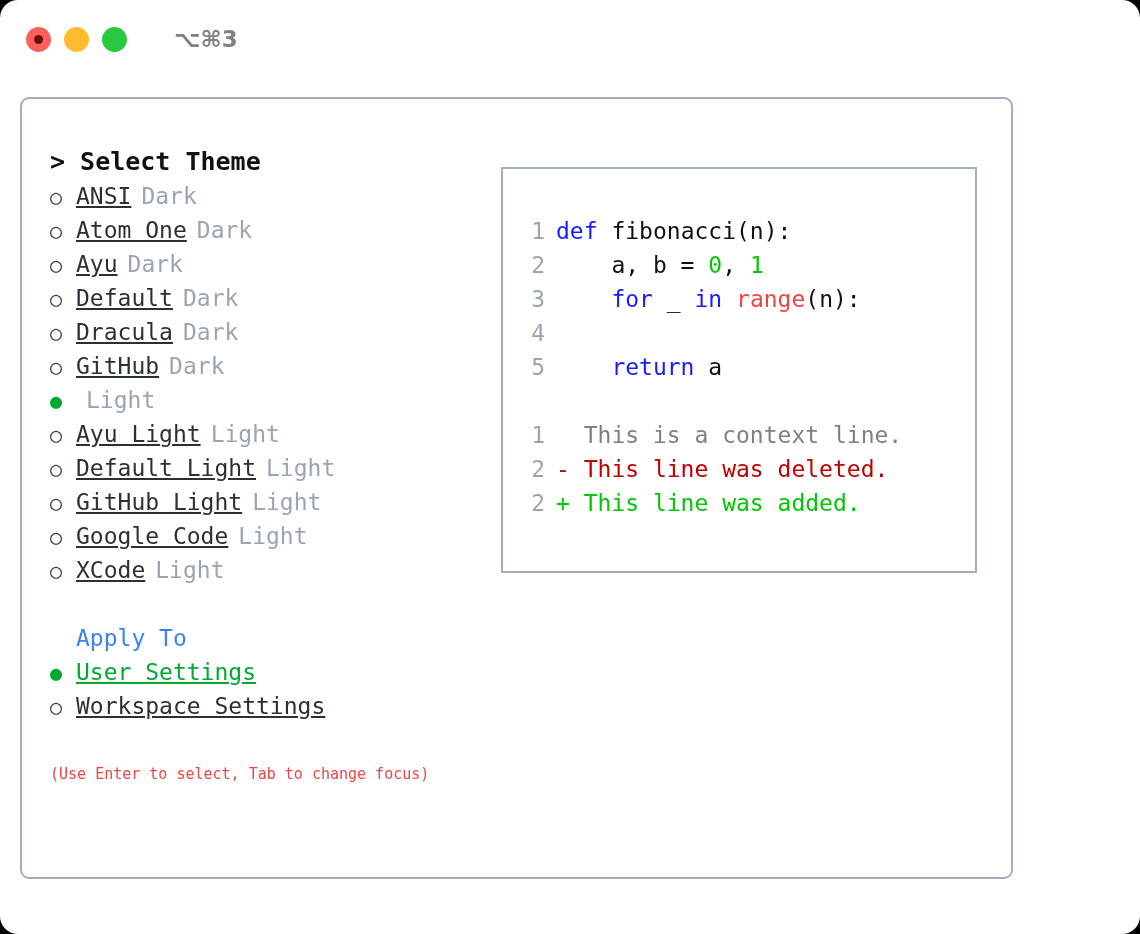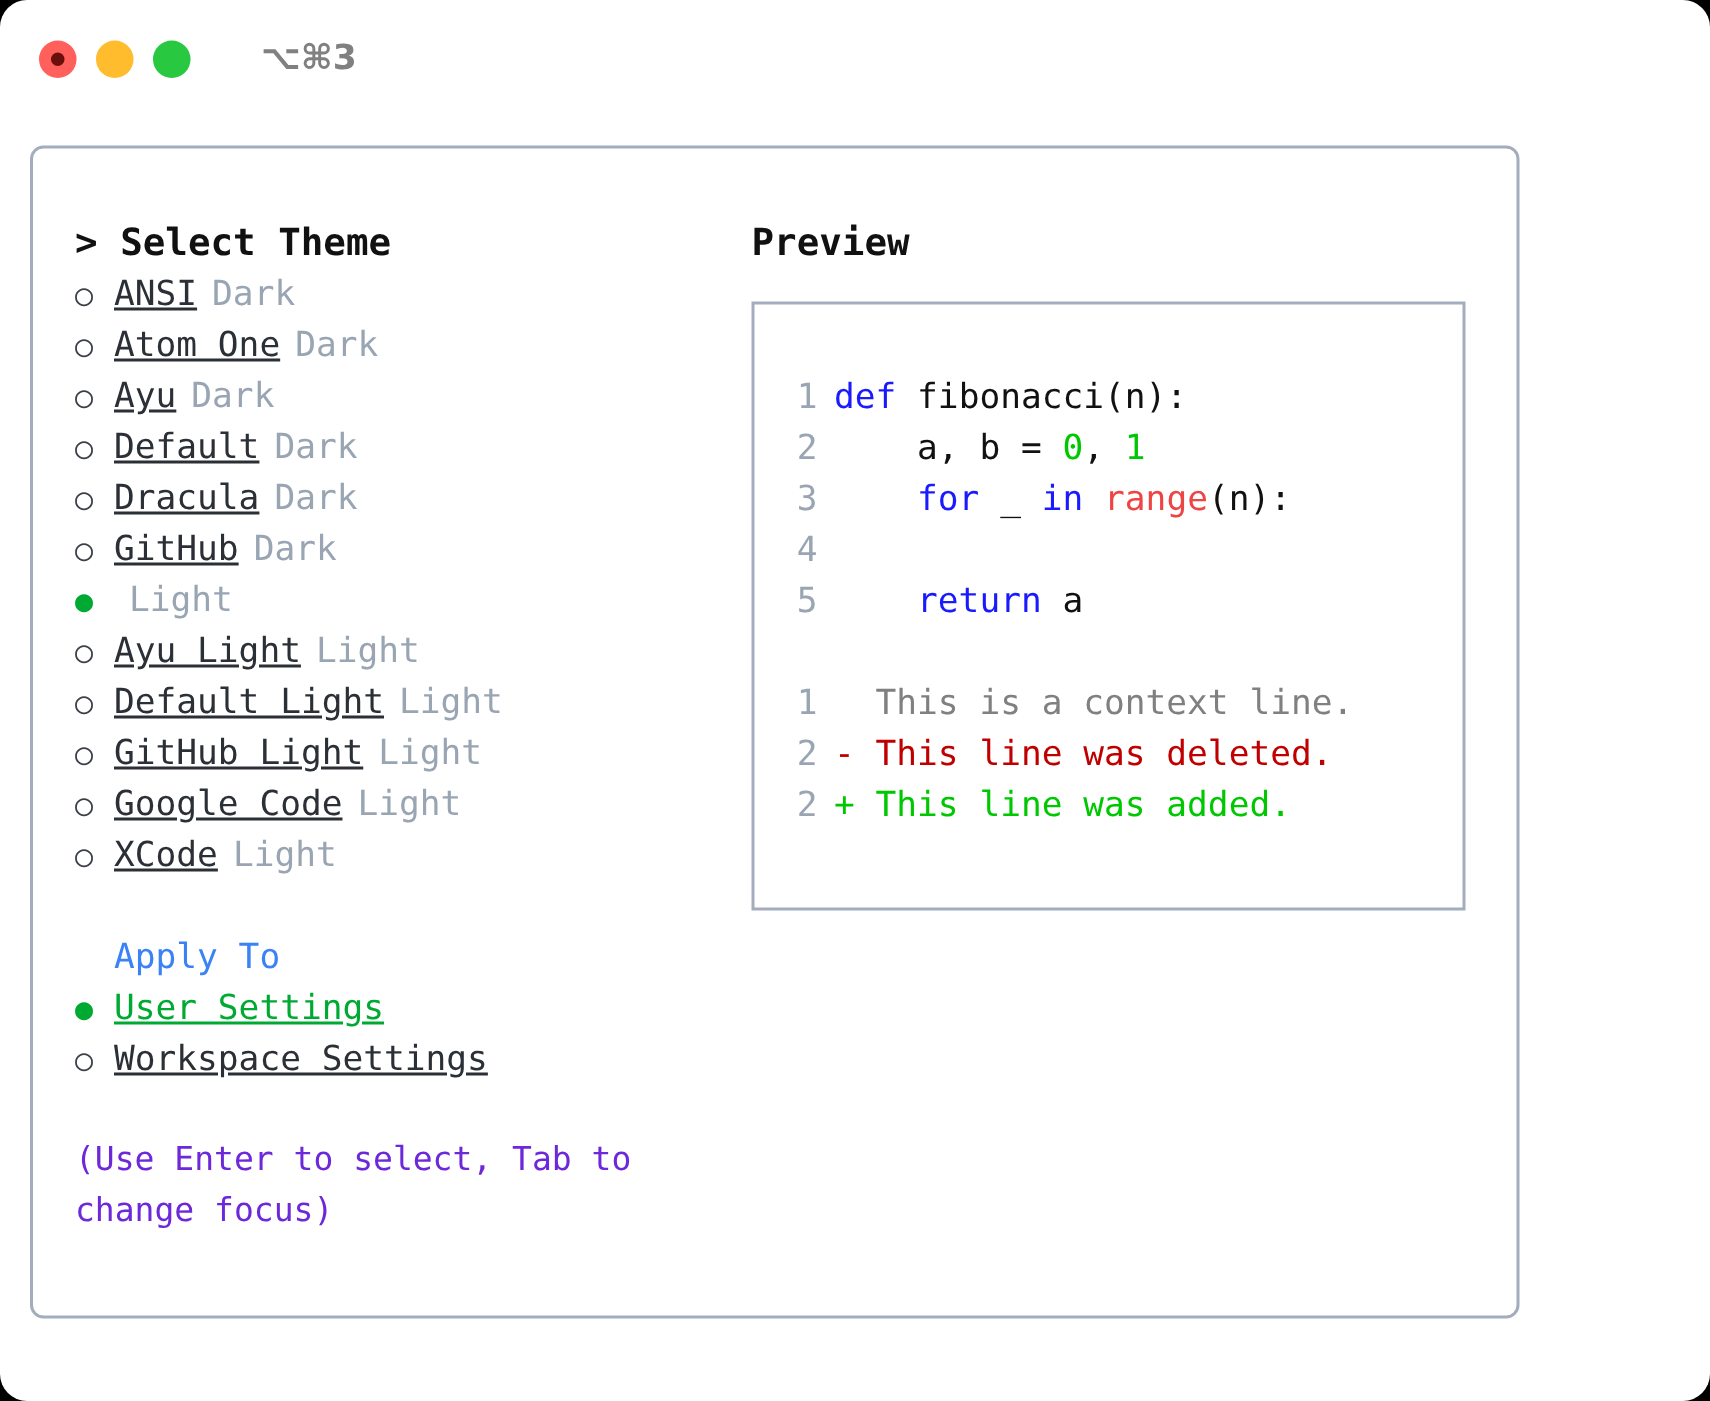--- a/index.html
+++ b/index.html
@@ -153,22 +153,22 @@
     font-size: 23px;
     color: #3b82f6;
     line-height: 34px;
     height: 34px;
     padding-left: 26px;
     white-space: pre;
   }
 
   .hint {
     margin-top: 34px;
-    font-size: 22px;
-    color: #6d28d9;
+    font-size: 15px;
+    color: #ef4444;
     line-height: 34px;
     width: 410px;
     white-space: pre-wrap;
   }
 
   
   .right-pane {
     position: absolute;
     left: 479px;
     top: 46px;
@@ -269,21 +269,20 @@
 
         <div class="option-list" id="apply-list">
             <div class="option-row"><span class="marker on">●</span><span class="opt-label sel">User Settings</span></div>
             <div class="option-row"><span class="marker">○</span><span class="opt-label">Workspace Settings</span></div>
           </div>
 
         <div class="hint">(Use Enter to select, Tab to change focus)</div>
       </div>
 
       <div class="right-pane">
-        <div class="preview-title">Preview</div>
 
         <div class="preview-box">
           <div class="code-area">
             <div id="code-block">
                 <div class="code-line"><span class="lineno">1</span><span class="code-text"><span class="tok-kw">def </span><span class="tok-pl">fibonacci(n):</span></span></div>
                 <div class="code-line"><span class="lineno">2</span><span class="code-text"><span class="tok-pl">    a, b = </span><span class="tok-num">0</span><span class="tok-pl">, </span><span class="tok-num">1</span></span></div>
                 <div class="code-line"><span class="lineno">3</span><span class="code-text"><span class="tok-kw">    for</span><span class="tok-pl"> _ </span><span class="tok-kw">in</span><span class="tok-pl"> </span><span class="tok-bi">range</span><span class="tok-pl">(n):</span></span></div>
                 <div class="code-line"><span class="lineno">4</span></div>
                 <div class="code-line"><span class="lineno">5</span><span class="code-text"><span class="tok-kw">    return</span><span class="tok-pl"> a</span></span></div>
               </div>

